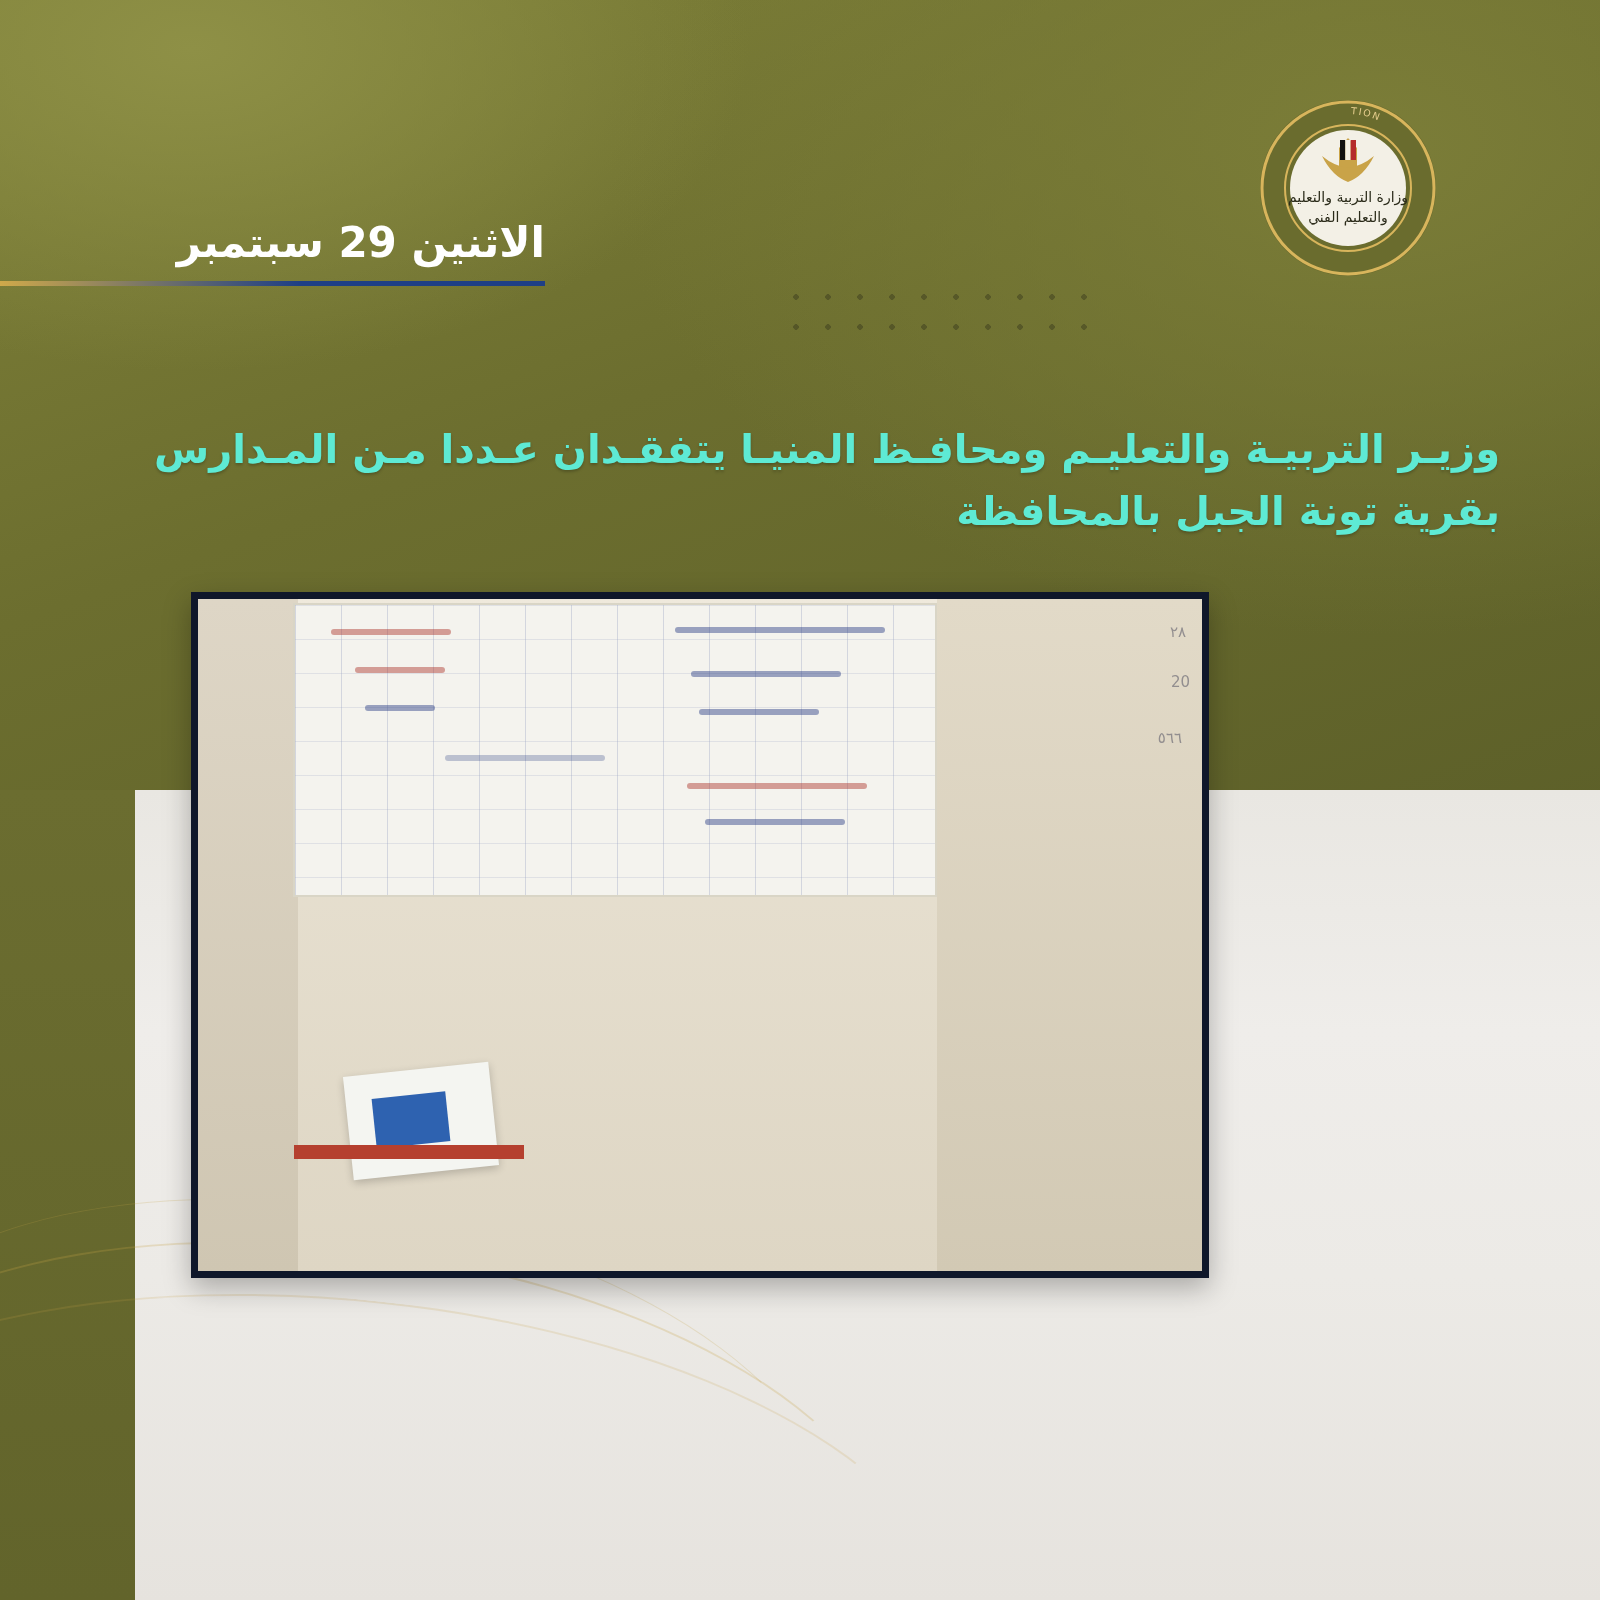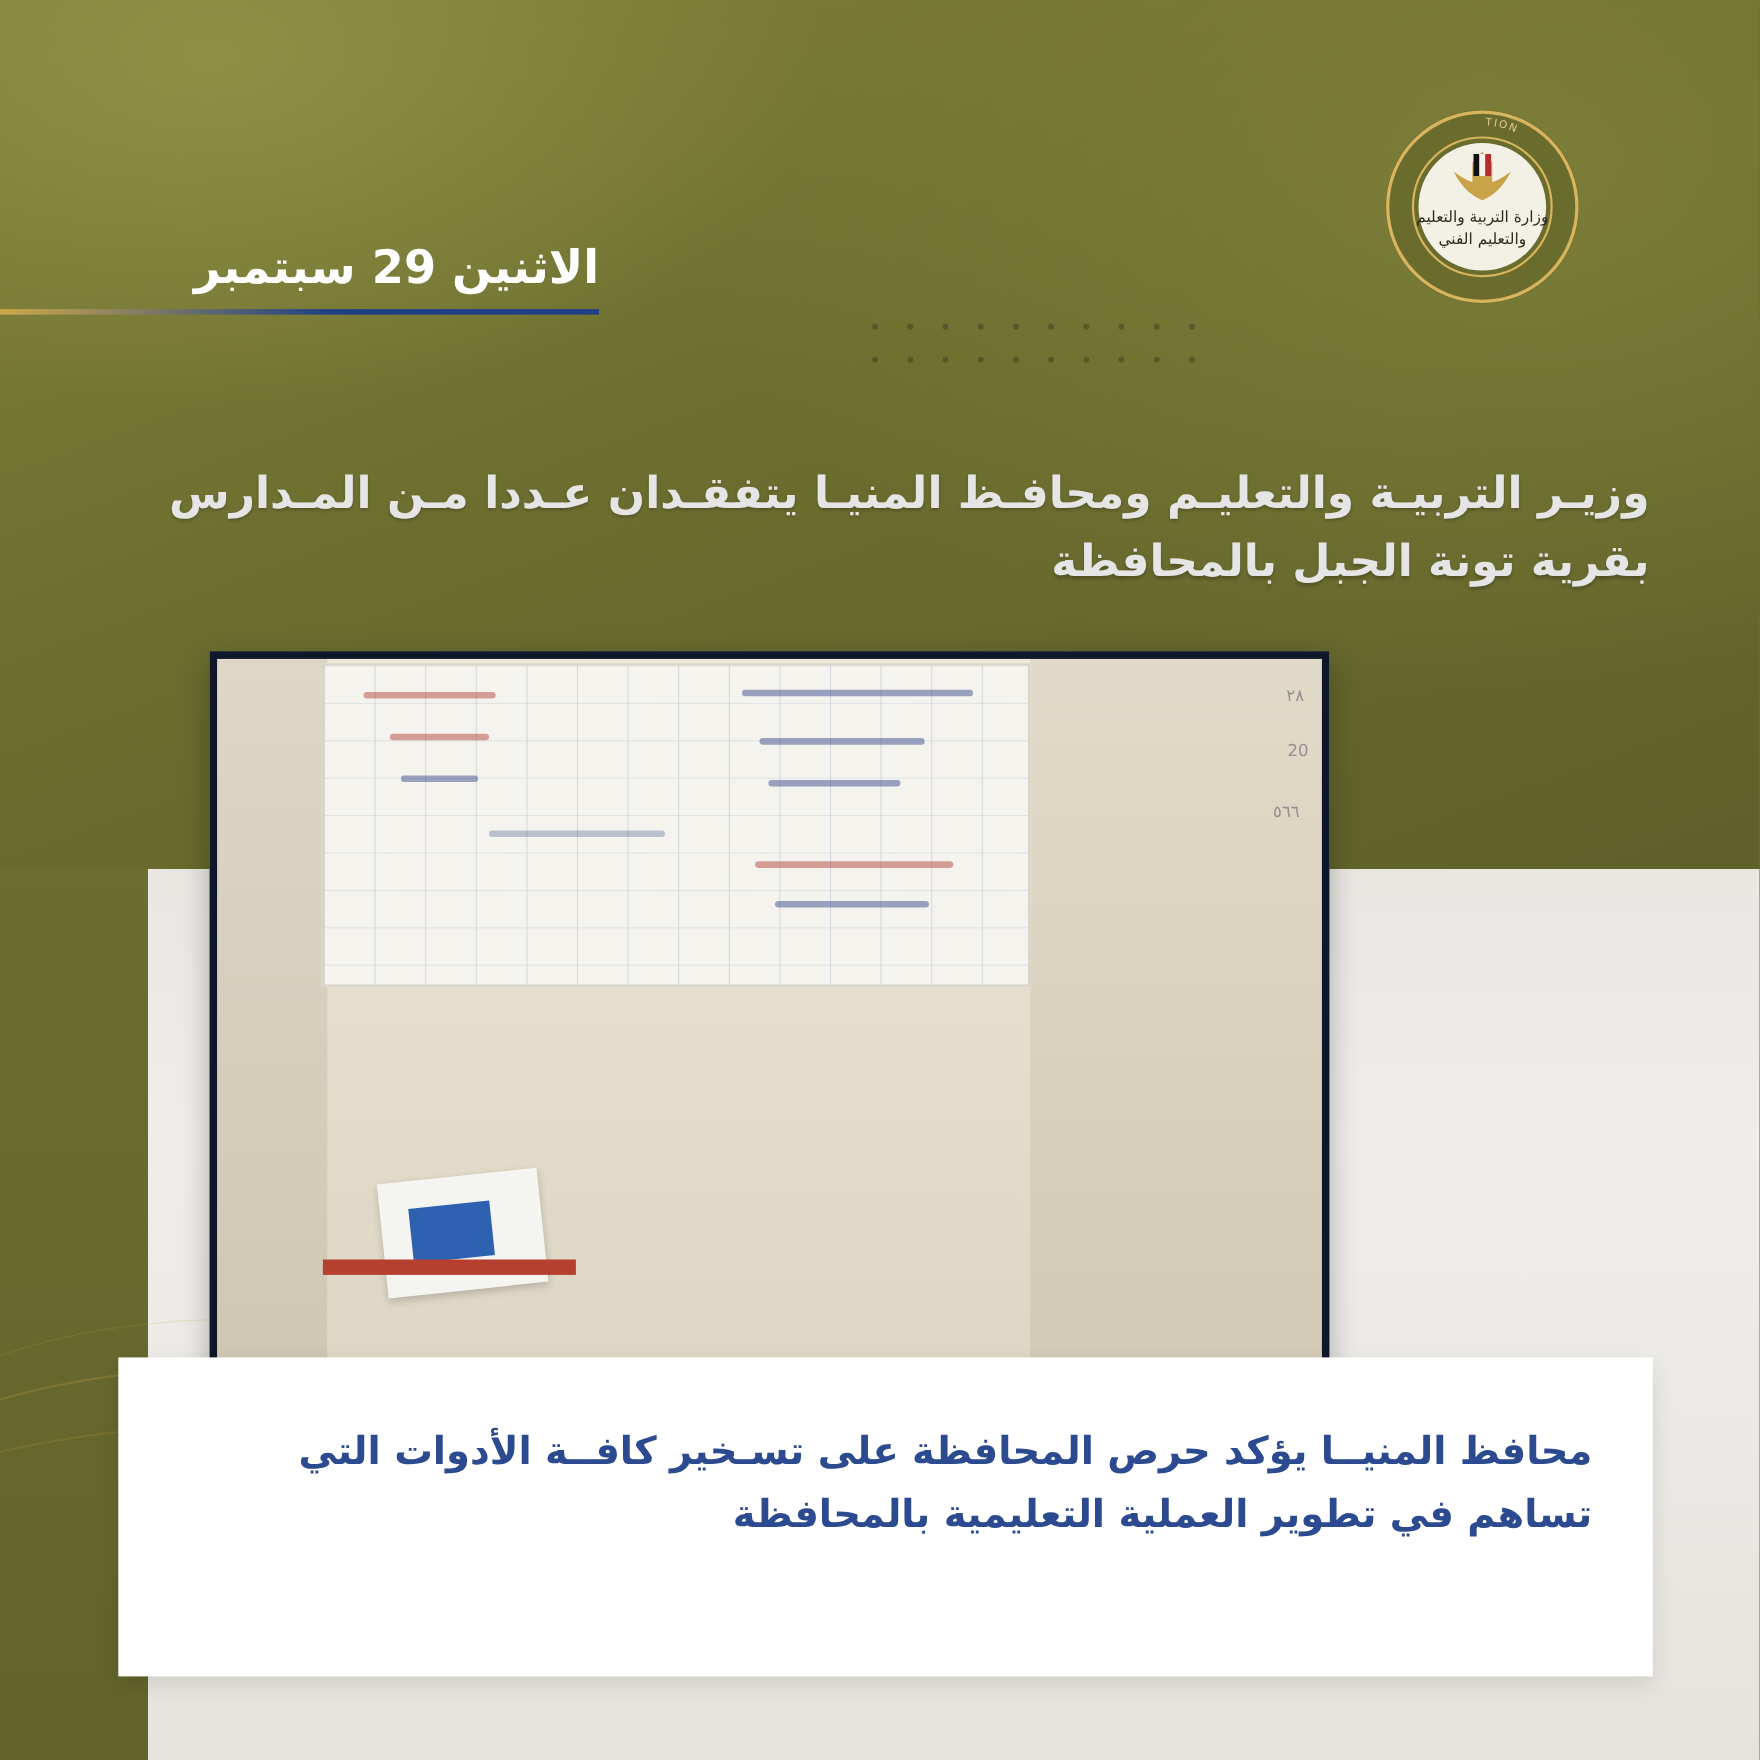--- a/index.html
+++ b/index.html
@@ -107,21 +107,21 @@
     font-size: 30px;
     font-weight: bold;
     padding-bottom: 10px;
     border-bottom: 3px solid #cfa94a;
     letter-spacing: 0px;
   }
   .headline {
     position: absolute;
     right: 100px; top: 418px;
     width: 1400px;
-    color: #e5e5e5;
+    color: #5eead4;
     font-size: 40px;
     font-weight: bold;
     line-height: 1.55;
     text-align: right;
     text-shadow: 0 2px 3px rgba(0,0,0,0.22);
   }
 
   
   .photo-frame {
     position: absolute;
@@ -312,17 +312,14 @@
         
       </div>
 
       <div style="position:absolute; left:150px; top:470px; width:146px; height:104px; background:#f4f5f1; transform:rotate(-6deg); box-shadow:0 3px 8px rgba(0,0,0,0.2);"></div>
       <div style="position:absolute; left:176px; top:496px; width:74px; height:50px; background:#2e62b0; transform:rotate(-6deg);"></div>
 
       <div style="position:absolute; left:96px; top:546px; width:230px; height:14px; background:#b5402f;"></div>
     </div>
   </div>
 
-  <div class="caption-card">
-    <div class="caption-text">محافظ المنيــا يؤكد حرص المحافظة على تسـخير كافــة الأدوات التي تساهم في تطوير العملية التعليمية بالمحافظة</div>
-  </div>
 
 </div>
 
 </body></html>

